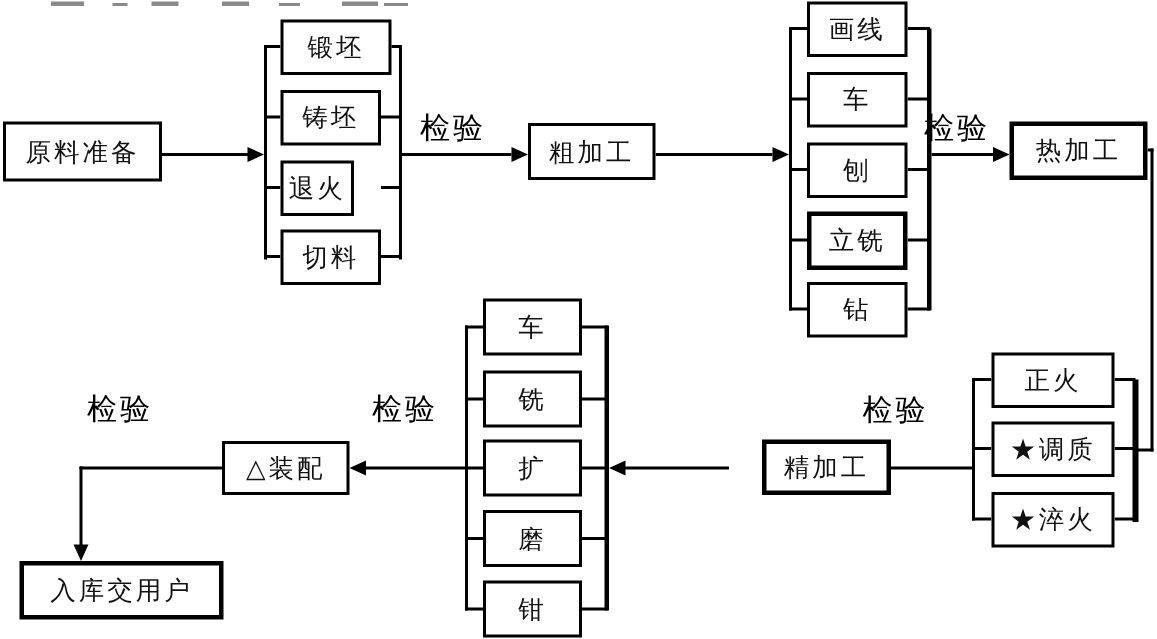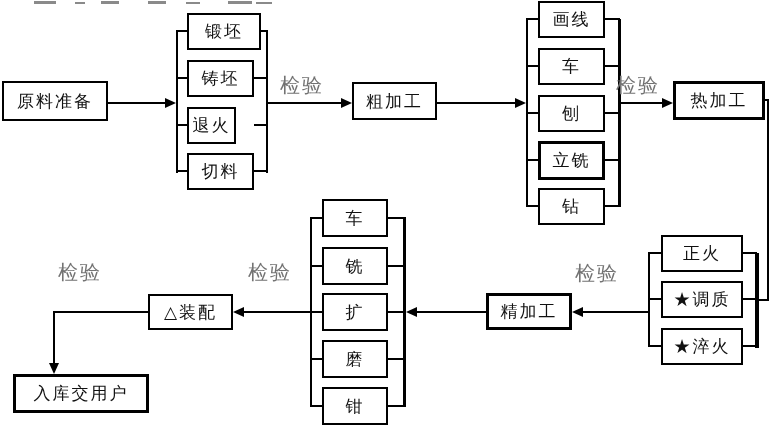--- a/index.html
+++ b/index.html
@@ -16,21 +16,21 @@
   .hl{position:absolute;height:2px;background:#000;z-index:1;}
   .vl{position:absolute;width:2px;background:#000;z-index:1;}
   .vl.w3{width:3px;}
   .vl.w4{width:4px;}
   .ah{position:absolute;width:0;height:0;z-index:2;}
   .ah-r{border-top:5px solid transparent;border-bottom:5px solid transparent;border-left:11px solid #000;}
   .ah-l{border-top:5px solid transparent;border-bottom:5px solid transparent;border-right:11px solid #000;}
   .ah-d{border-left:5px solid transparent;border-right:5px solid transparent;border-top:11px solid #000;}
   .insp{
     position:absolute;width:48px;text-align:center;font-size:20px;letter-spacing:2px;
-    color:#737373;z-index:4;background:transparent;
+    color:#000000;z-index:4;background:transparent;
   }
   .frag{position:absolute;background:#8a8a8a;z-index:1;}
 </style>
 </head>
 <body>
 
 <div id="canvas">
 
   <div>
     <div class="frag" style="left:34px;top:1px;width:22px;height:3px"></div>
@@ -41,21 +41,21 @@
     <div class="frag" style="left:228px;top:1px;width:24px;height:3px"></div>
     <div class="frag" style="left:256px;top:2px;width:16px;height:2px"></div>
   </div>
 
   <div class="box" style="left:2px;top:81px;width:106px;height:40px">原料准备</div>
 
   <div class="box thick" style="left:673px;top:81px;width:92px;height:39px">热加工</div>
 
   <div class="box" style="left:352px;top:82px;width:85px;height:38px">粗加工</div>
 
-  <div class="box thick" style="left:486px;top:293px;width:86px;height:37px">精加工</div>
+  <div class="box thick" style="left:508px;top:293px;width:86px;height:37px">精加工</div>
 
   <div class="box thick" style="left:13px;top:374px;width:136px;height:39px">入库交用户</div>
 
   <div class="box" style="left:148px;top:294px;width:85px;height:36px">△装配</div>
 
   <div>
     <div class="vl" style="left:176px;top:31px;height:142px"></div>
     <div class="vl" style="left:266px;top:31px;height:142px"></div>
     <div class="hl" style="left:176px;top:30px;width:11px"></div>
     <div class="hl" style="left:176px;top:77px;width:11px"></div>

